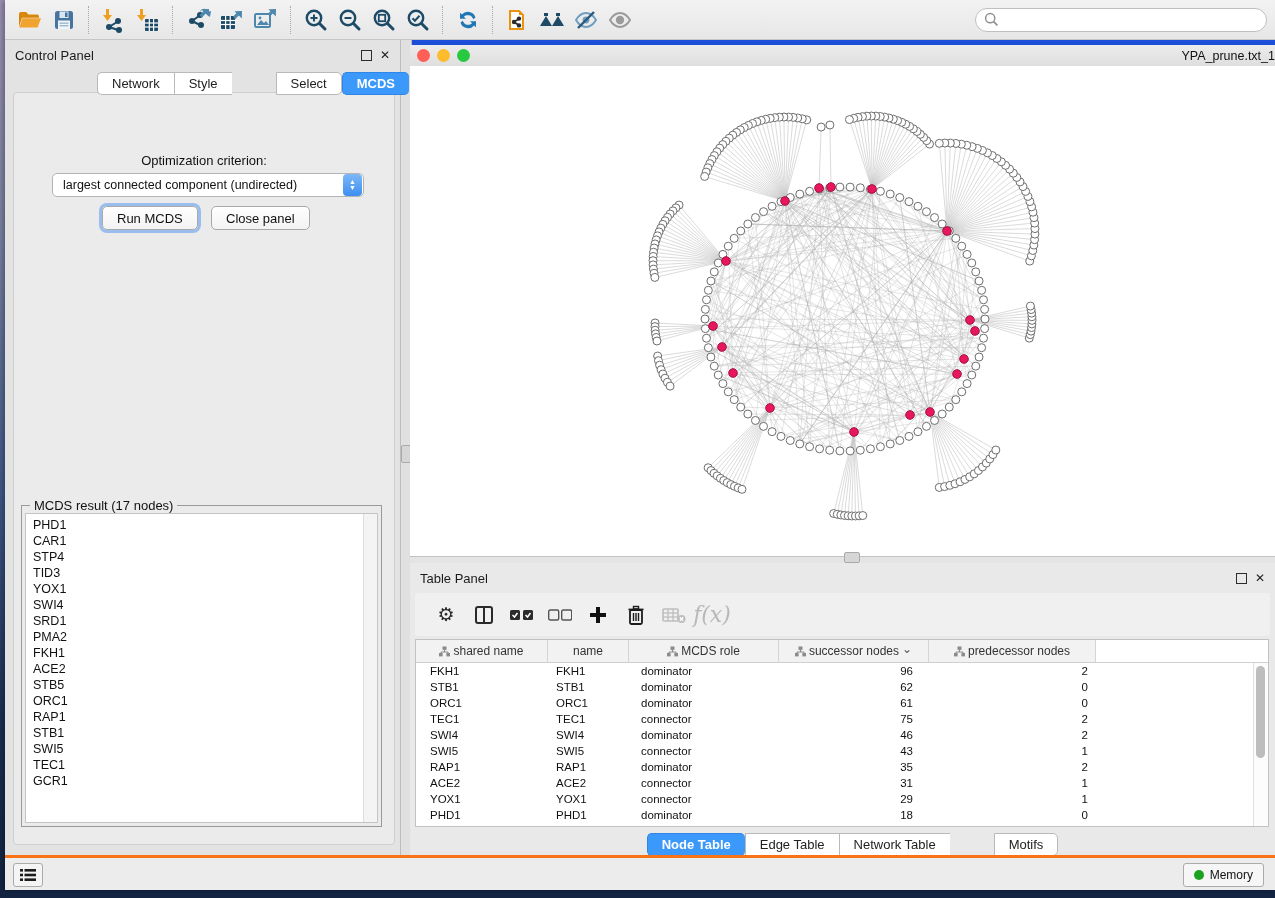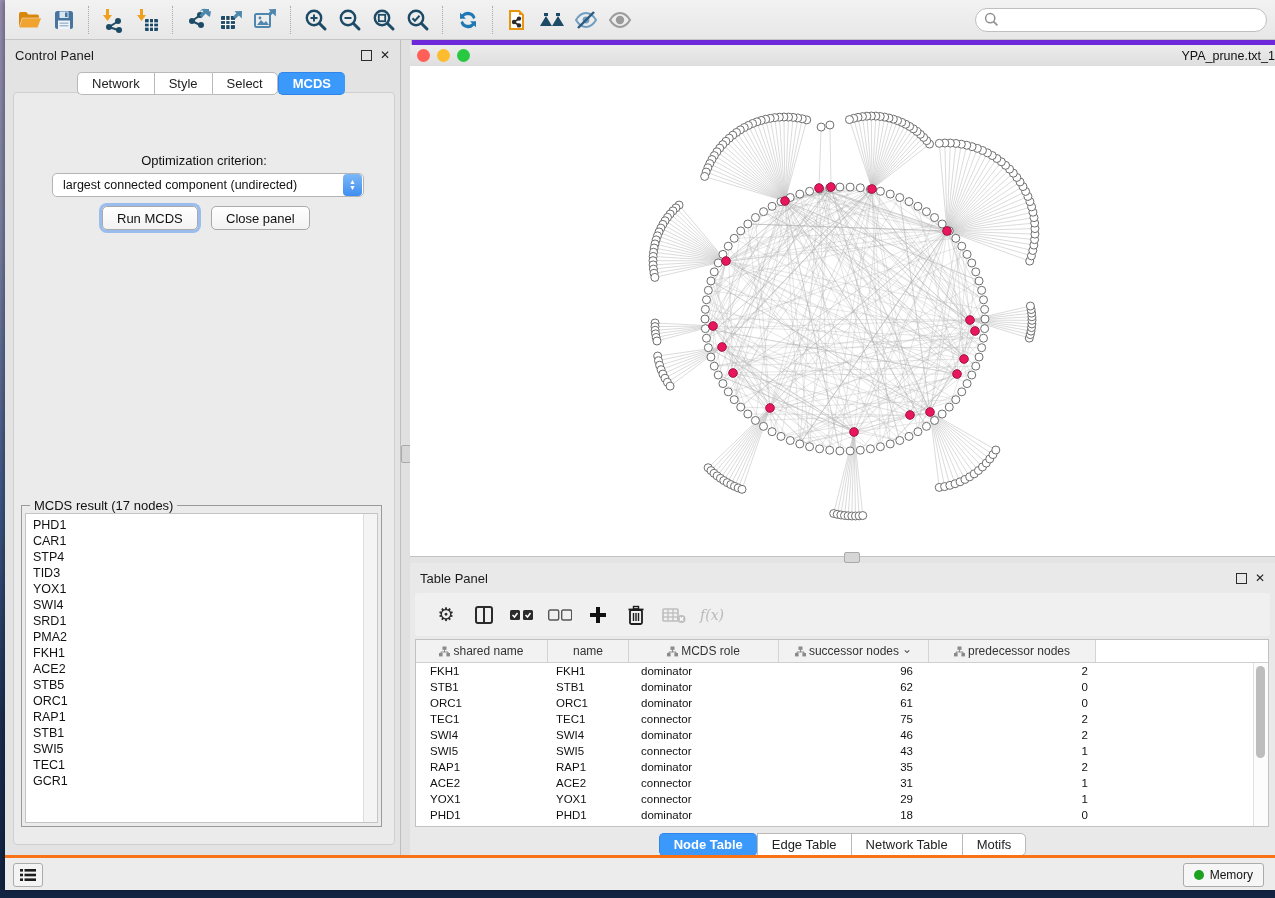--- a/index.html
+++ b/index.html
@@ -1,38 +1,38 @@
 <!DOCTYPE html>
 <html><head>
 <meta charset="utf-8">
 <style>
   html,body{margin:0;padding:0;width:1275px;height:898px;overflow:hidden;
     font-family:"Liberation Sans","DejaVu Sans",sans-serif;background:#14284a;}
   #wallpaper{position:absolute;inset:0;
     background:linear-gradient(180deg,#9d92b4 0%,#7d85a6 25%,#41598a 55%,#1c3055 80%,#132443 100%);}
-  #app{position:absolute;left:5px;top:0;right:0;bottom:8px;background:#6d28d9;box-shadow:-2px 0 6px rgba(0,0,0,.35);}
+  #app{position:absolute;left:5px;top:0;right:0;bottom:8px;background:#1d4ed8;box-shadow:-2px 0 6px rgba(0,0,0,.35);}
   
   #toolbar{position:absolute;left:0;top:0;right:0;height:40px;background:linear-gradient(#f2f2f2,#e7e7e7);
     border-bottom:1px solid #c6c6c6;display:flex;align-items:center;padding:0 8px;box-sizing:border-box;}
   .tbtn{width:34px;height:30px;display:flex;align-items:center;justify-content:center;flex:0 0 auto;border-radius:4px;}
   .tsep{width:1px;height:28px;border-left:1px dotted #a9a9a9;margin:0 7px;flex:0 0 auto;}
   #search-wrap{margin-left:auto;width:292px;height:24px;border:1px solid #bfbfbf;border-radius:13px;background:#fff;
     display:flex;align-items:center;padding:0 8px;box-sizing:border-box;}
   #search-wrap input{border:none;outline:none;flex:1;font-size:12px;background:transparent;margin-left:5px;}
   
   #control-panel{position:absolute;left:0;top:40px;width:395px;bottom:32px;background:#e3e3e3;}
   .panel-head{height:26px;display:flex;align-items:center;padding:2px 10px 0;font-size:13px;color:#1b1b1b;}
   .win-ctrls{margin-left:auto;display:flex;align-items:center;gap:8px;}
   .float-glyph{width:9px;height:9px;border:1.5px solid #2c2c2c;display:inline-block;}
   .close-glyph{font-size:12px;font-weight:bold;color:#1c1c1c;line-height:1;}
   #cp-tabs{position:absolute;left:72px;top:32px;height:21px;display:flex;z-index:3;}
   .seg{background:#fff;border:1px solid #b9b9b9;border-right:none;padding:0 14px;font-size:13px;color:#222;
     display:flex;align-items:center;height:21px;}
-  .seg:first-child{border-radius:5px 0 0 5px;}
-  .seg.last{border-right:1px solid #b9b9b9;border-radius:0 5px 5px 0;}
+  .seg:first-child{border-radius:5px 0 0 5px;margin-left:20px;}
+  .seg.last{border-right:1px solid #b9b9b9;border-radius:0 5px 5px 0;margin-left:44px;}
   .seg.sel{background:#3b99fc;border-color:#2f86e8;color:#fff;border-radius:5px;font-weight:bold;text-align:center;}
   #cp-box{position:absolute;left:8px;right:5px;top:52px;bottom:13px;background:#ebebeb;border:1px solid #cfcfcf;border-radius:4px;}
   #opt-label{position:absolute;left:0;right:0;top:60px;text-align:center;font-size:13px;color:#111;}
   #criterion{position:absolute;left:38px;top:80px;width:312px;height:24px;background:#fff;border:1px solid #b4b4b4;
     border-radius:5px;display:flex;align-items:center;font-size:12.5px;color:#111;box-sizing:border-box;}
   #criterion .val{flex:1;padding-left:10px;white-space:nowrap;}
   #criterion .stepper{width:19px;height:22px;border-radius:4px;background:linear-gradient(#7db8f7,#3e8ef0);
     display:flex;flex-direction:column;align-items:center;justify-content:center;color:#fff;font-size:7px;line-height:6px;margin-right:1px;}
   .btn{background:linear-gradient(#ffffff,#f2f2f2);border:1px solid #a9a9a9;border-radius:5px;height:24px;
     font-size:13px;color:#111;padding:8px 14px;display:inline-flex;align-items:center;font-family:inherit;}
@@ -1107,21 +1107,21 @@
           <svg width="24" height="18" viewBox="0 0 24 18">
               <rect x="1" y="3" width="15" height="12" rx="1" fill="none" stroke="#bdbdbd" stroke-width="1.6"></rect>
               <line x1="1" y1="7" x2="16" y2="7" stroke="#bdbdbd" stroke-width="1.3"></line>
               <line x1="1" y1="11" x2="16" y2="11" stroke="#bdbdbd" stroke-width="1.3"></line>
               <line x1="6" y1="3" x2="6" y2="15" stroke="#bdbdbd" stroke-width="1.3"></line>
               <line x1="11" y1="3" x2="11" y2="15" stroke="#bdbdbd" stroke-width="1.3"></line>
               <circle cx="19.5" cy="13" r="4" fill="#bdbdbd"></circle>
               <path d="M17.8 11.3l3.4 3.4M21.2 11.3l-3.4 3.4" stroke="#fff" stroke-width="1.3"></path>
             </svg>
         </span>
-        <span class="tp-ic" style="font-family:'DejaVu Serif',serif;font-style:italic;font-size:14px;color:#b8b8b8;">f(x)</span>
+        <span class="tp-ic" style="font-family:'DejaVu Serif',serif;font-style:italic;font-size:22px;color:#b8b8b8;">f(x)</span>
       </div>
 
       <div id="tbl">
         <div id="thead">
           <div class="th" style="width:132px">
             <span class="tree-ic">
                 <svg width="11" height="11" viewBox="0 0 11 11">
                   <rect x="3.5" y="0.5" width="4" height="3.4" fill="#8a8a8a"></rect>
                   <rect x="0" y="7" width="3.6" height="3.4" fill="#8a8a8a"></rect>
                   <rect x="7.4" y="7" width="3.6" height="3.4" fill="#8a8a8a"></rect>

